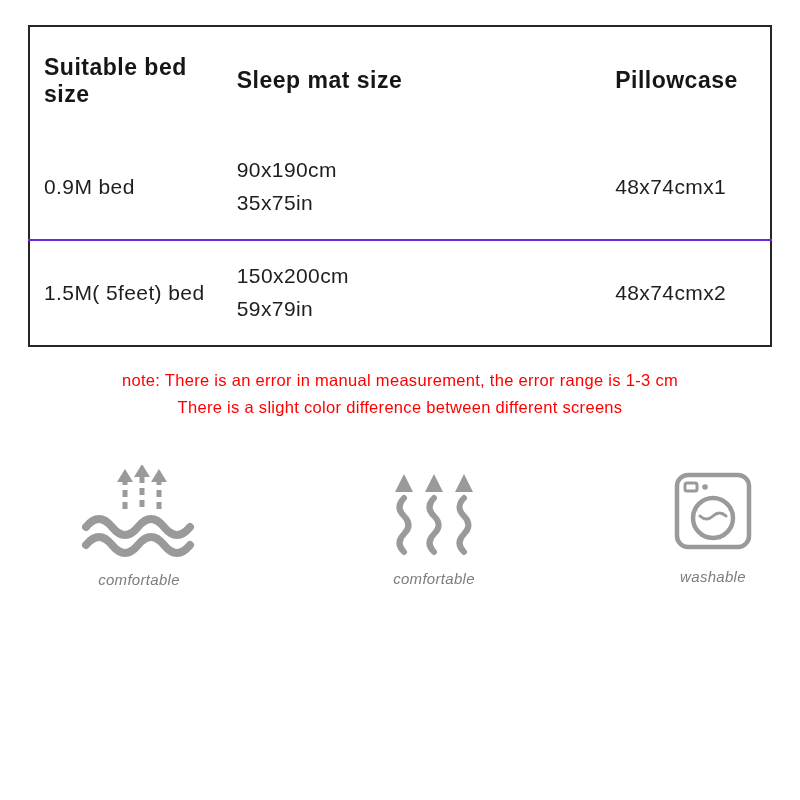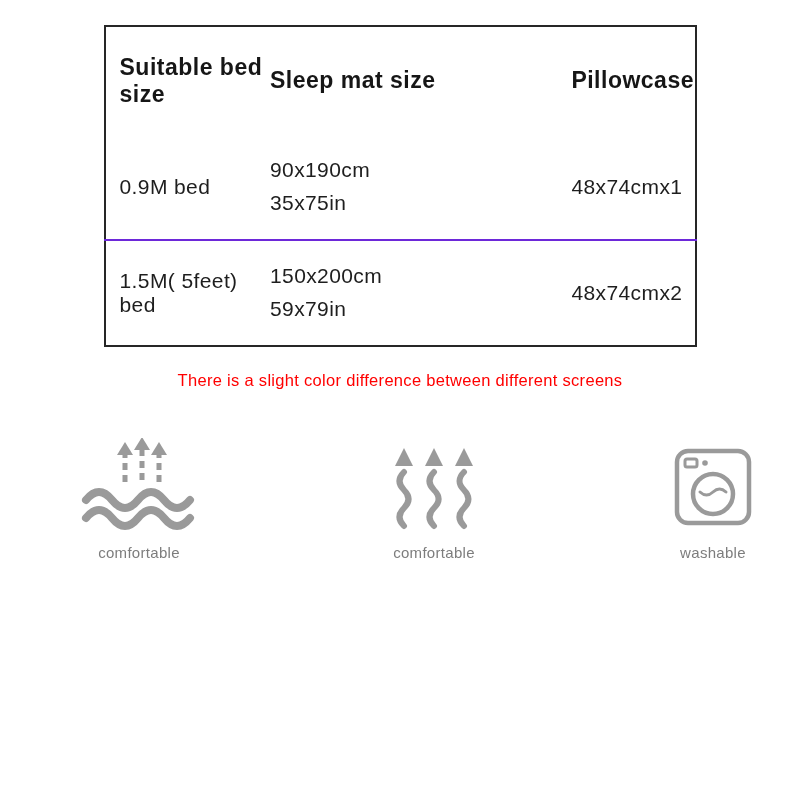--- a/index.html
+++ b/index.html
@@ -8,21 +8,21 @@
     width: 800px;
     height: 800px;
     font-family: "Liberation Sans", sans-serif;
     color: #1b1b1b;
     overflow: hidden;
   }
   .page { width: 800px; height: 800px; background: #ffffff; position: relative; }
 
   
   table.size-table {
-    width: 593px;
+    width: 744px;
     margin: 25px auto 0 auto;
     border-collapse: collapse;
     table-layout: fixed;
     border: 2px solid #262626;
   }
   table.size-table tr { border-bottom: 2px solid #6d28d9; }
   table.size-table tr:last-child { border-bottom: none; }
   col.col-bed    { width: 28%; }
   col.col-mat    { width: 51%; }
   col.col-pillow { width: 21%; }
@@ -52,22 +52,23 @@
     line-height: 1.65;
   }
   .note div { color: #ff0000; }
 
   
   .features {
     width: 744px;
     margin: 44px auto 0 auto;
     display: flex;
     justify-content: space-between;
-    align-items: flex-end;
+    align-items: center;
     padding: 0 16px 0 52px;
+    font-style: italic;
   }
   .feature {
     display: flex;
     flex-direction: column;
     align-items: center;
   }
   .feature .icon { display: block; line-height: 0; }
   .feature .label {
     margin-top: 14px;
     font-size: 15px;
@@ -107,20 +108,21 @@
         <td class="cell-center">
           <div class="mat-line">150x200cm</div>
           <div class="mat-line">59x79in</div>
         </td>
         <td class="cell-center">48x74cmx2</td>
       </tr>
     </tbody>
   </table>
 
   <div class="note">
+    <div>note: There is an error in manual measurement, the error range is 1-3 cm</div>
     <div>There is a slight color difference between different screens</div>
   </div>
 
   <div class="features">
 
     <div class="feature">
       <span class="icon">
         <svg width="118" height="92" viewBox="0 0 118 92" fill="none">
 
           <path d="M45 44 V14" stroke="#9a9a9a" stroke-width="5" stroke-dasharray="7 5"></path>

